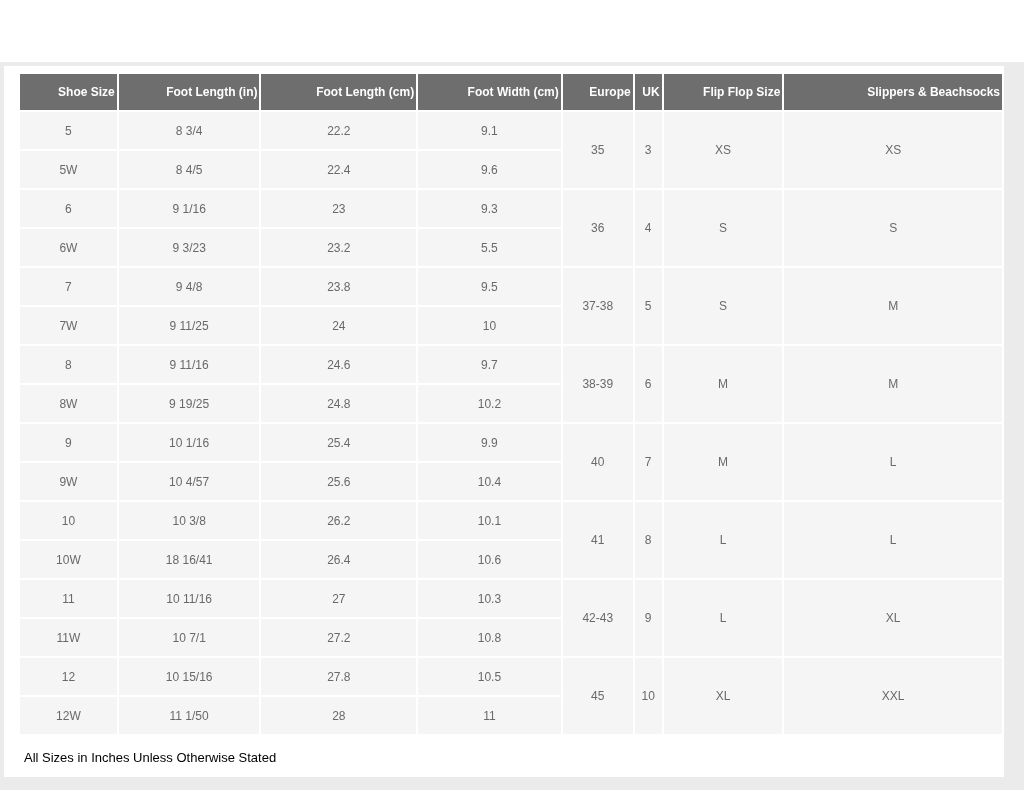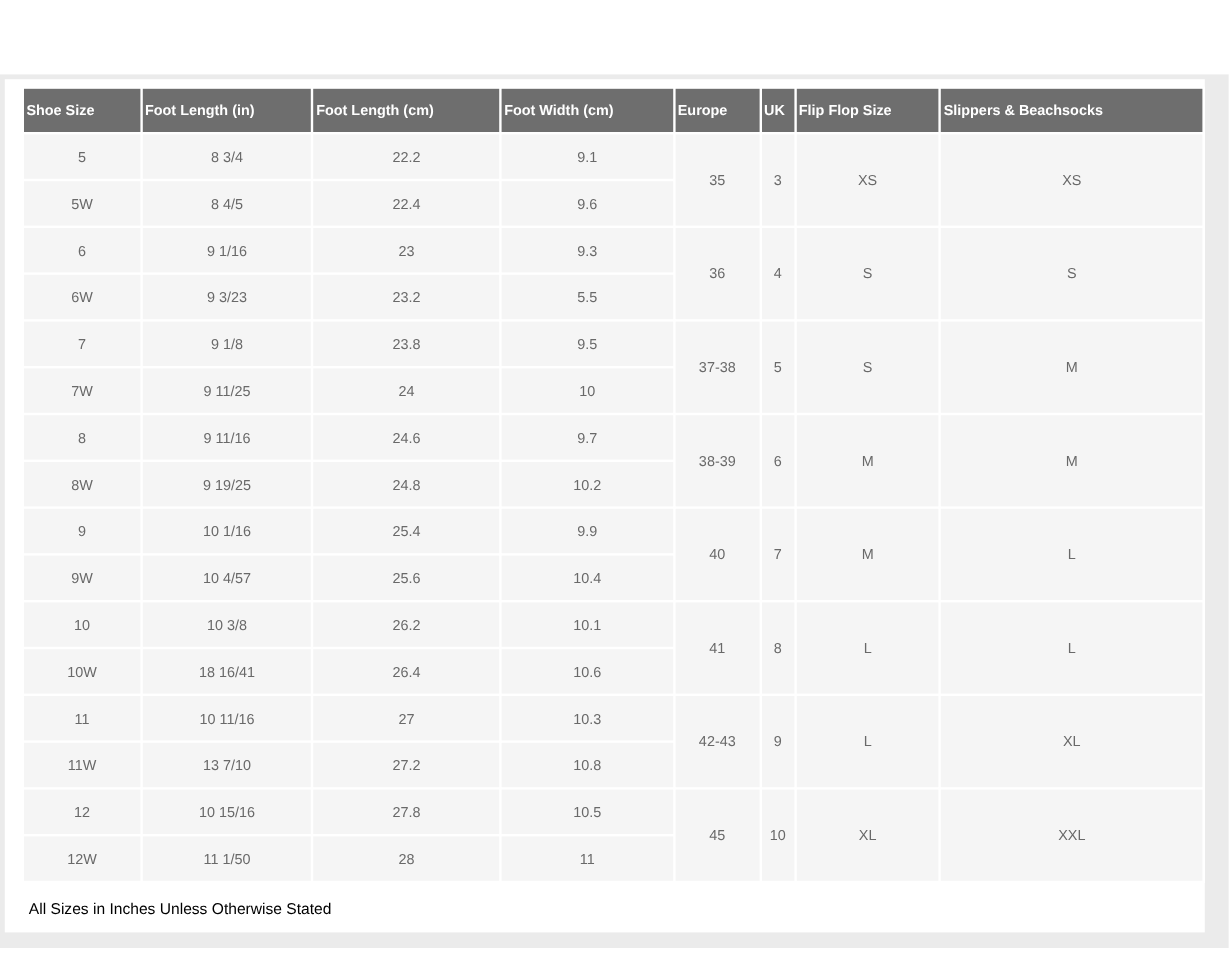--- a/index.html
+++ b/index.html
@@ -54,21 +54,21 @@
   .col-eu     { width: 70px; }
   .col-uk     { width: 27px; }
   .col-ff     { width: 119px; }
   .col-slip   { width: 218px; }
 
   table.size-chart th {
     background: #6e6e6e;
     color: #ffffff;
     font-size: 12px;
     font-weight: bold;
-    text-align: left;
+    text-align: right;
     vertical-align: middle;
     height: 36px;
     padding: 0 2px;
   }
   table.size-chart td {
     background: #f5f5f5;
     color: #696969;
     font-size: 12px;
     text-align: center;
     vertical-align: middle;
@@ -143,21 +143,21 @@
             <td rowspan="2">S</td>
           </tr>
           <tr>
             <td>6W</td>
             <td>9 3/23</td>
             <td>23.2</td>
             <td>5.5</td>
           </tr>
           <tr>
             <td>7</td>
-            <td>9 1/8</td>
+            <td>9 4/8</td>
             <td>23.8</td>
             <td>9.5</td>
             <td rowspan="2">37-38</td>
             <td rowspan="2">5</td>
             <td rowspan="2">S</td>
             <td rowspan="2">M</td>
           </tr>
           <tr>
             <td>7W</td>
             <td>9 11/25</td>
@@ -217,21 +217,21 @@
             <td>10 11/16</td>
             <td>27</td>
             <td>10.3</td>
             <td rowspan="2">42-43</td>
             <td rowspan="2">9</td>
             <td rowspan="2">L</td>
             <td rowspan="2">XL</td>
           </tr>
           <tr>
             <td>11W</td>
-            <td>13 7/10</td>
+            <td>10 7/1</td>
             <td>27.2</td>
             <td>10.8</td>
           </tr>
           <tr>
             <td>12</td>
             <td>10 15/16</td>
             <td>27.8</td>
             <td>10.5</td>
             <td rowspan="2">45</td>
             <td rowspan="2">10</td>

